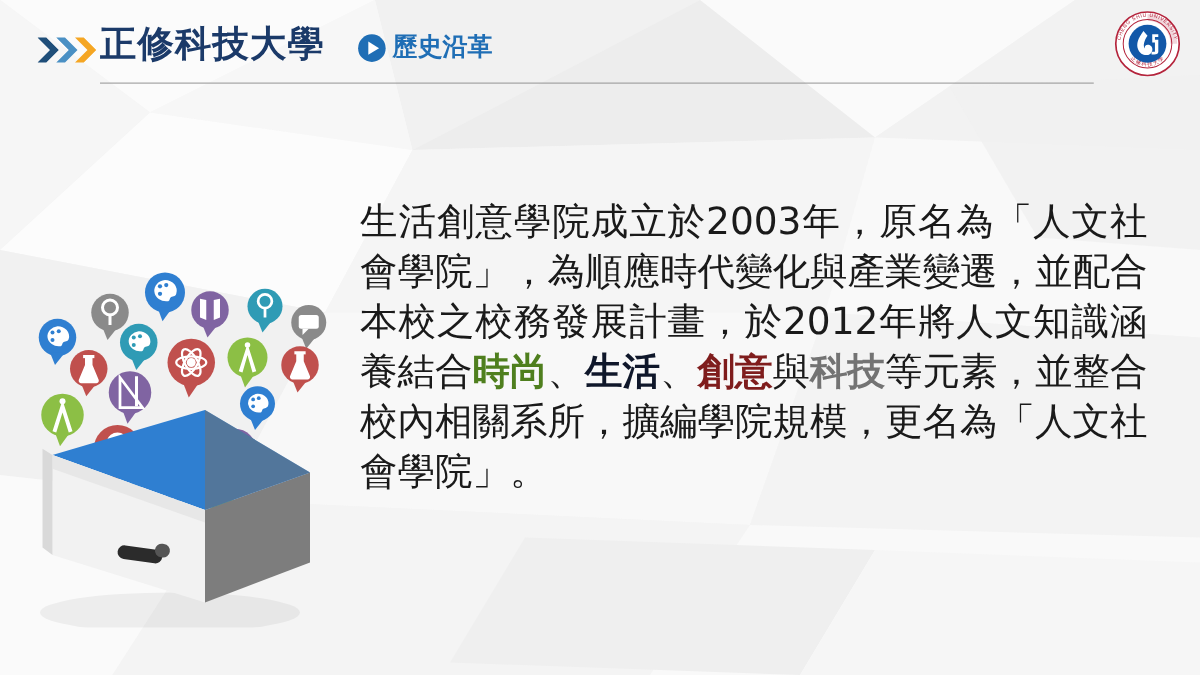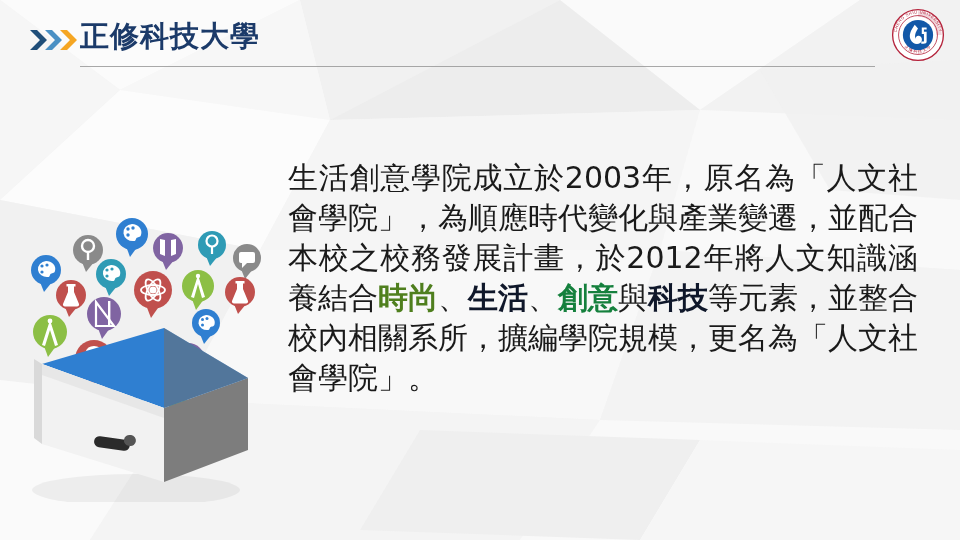--- a/index.html
+++ b/index.html
@@ -107,22 +107,22 @@
     line-height: 40px;
     color: #1a1a1a;
     font-family: "DejaVu Sans", "Liberation Sans", sans-serif;
     letter-spacing: 0px;
     text-align: justify;
     text-justify: inter-character;
   }
   .body-text .kw { font-weight: bold; margin-top: 33px; }
   .kw-fashion { color: #4f7f1e; }
   .kw-life    { color: #0f172a; }
-  .kw-create  { color: #15803d; font-family: Liberation Serif, serif; }
-  .kw-tech    { color: #0f172a; }
+  .kw-create  { color: #7f1d1d; font-family: Liberation Serif, serif; }
+  .kw-tech    { color: #737373; }
 
   
   .illustration {
     position: absolute;
     left: 8px;
     top: 212px;
     width: 262px;
     height: 290px;
     z-index: 3;
   }
@@ -158,20 +158,27 @@
   <div class="header">
 
     <svg class="chevrons" viewBox="0 0 48 24" aria-hidden="true">
       <polygon points="0,2 7,2 17,12 7,22 0,22 10,12" fill="#1f4e79"></polygon>
       <polygon points="15,2 22,2 32,12 22,22 15,22 25,12" fill="#4a90c4"></polygon>
       <polygon points="30,2 37,2 47,12 37,22 30,22 40,12" fill="#f5a623"></polygon>
     </svg>
 
     <div class="header-title">正修科技大學</div>
 
+    <div class="subtitle-group">
+      <svg class="play-badge" viewBox="0 0 24 24" aria-hidden="true">
+        <circle cx="12" cy="12" r="11.5" fill="#1f6eb5"></circle>
+        <polygon points="9,6.5 18,12 9,17.5" fill="#ffffff"></polygon>
+      </svg>
+      <span class="header-subtitle">歷史沿革</span>
+    </div>
 
     <div class="header-rule"></div>
   </div>
 
   <svg class="logo" viewBox="0 0 100 100" aria-hidden="true">
     <defs>
       <path id="ringTop" d="M 50,50 m -40,0 a 40,40 0 1 1 80,0" fill="none"></path>
       <path id="ringBot" d="M 50,50 m -33,0 a 33,33 0 1 0 66,0" fill="none"></path>
     </defs>
     <circle cx="50" cy="50" r="48" fill="#ffffff"></circle>

